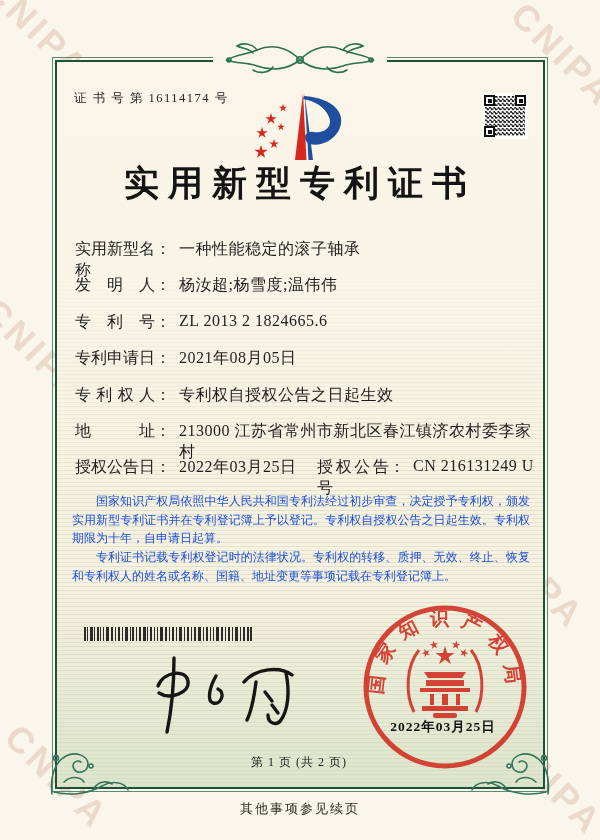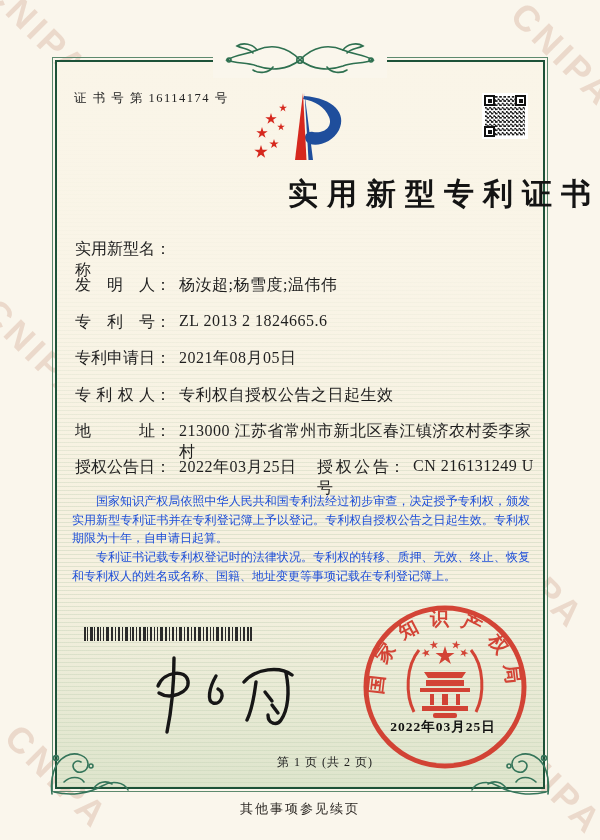--- a/index.html
+++ b/index.html
@@ -57,22 +57,22 @@
   }
   .qr-body{
     position:relative;width:100%;height:100%;
     background:repeating-conic-gradient(#1c1c1c 0% 25%, transparent 0% 50%);
     background-size:4.2px 4.2px;
   }
   .finder{position:absolute;width:11px;height:11px;border:2px solid #111;background:#fff;box-sizing:border-box;}
   .finder i{position:absolute;left:1.5px;top:1.5px;width:4px;height:4px;background:#111;}
   .finder-tl{left:-1px;top:-1px;} .finder-tr{right:-1px;top:-1px;} .finder-bl{left:-1px;bottom:-1px;}
   .doc-title{
-    position:absolute;left:0;right:0;top:174px;text-align:right;
-    font-size:30px;font-weight:700;letter-spacing:9px;color:#141414;margin:0;
+    position:absolute;left:0;right:0;top:160px;text-align:center;
+    font-size:35px;font-weight:700;letter-spacing:9px;color:#141414;margin:0;
   }
   .fields{position:absolute;left:75px;top:239px;width:462px;}
   .frow{display:flex;align-items:flex-start;height:36.4px;font-size:16px;color:#1f1f1f;}
   .flabel{
     display:inline-block;width:80px;text-align:justify;text-align-last:justify;
     flex:none;letter-spacing:0;
   }
   .fcolon{flex:none;margin-right:8px;}
   .fvalue{letter-spacing:0.5px;}
   .frow-double .pair1{display:flex;width:242px;flex:none;}
@@ -90,21 +90,21 @@
     font-weight:700;font-size:14.5px;line-height:24px;color:#151515;letter-spacing:2px;
   }
   .signature{position:absolute;left:128px;top:646px;}
   .seal{position:absolute;left:360px;top:602px;width:170px;height:170px;}
   .seal-date{
     position:absolute;left:362px;top:718px;width:162px;text-align:center;
     font-size:13.5px;color:#111;letter-spacing:1px;font-weight:700;
   }
   .page-num{
     position:absolute;left:52px;top:754px;width:494px;text-align:center;
-    font-size:12px;color:#222;letter-spacing:1px;margin-left:26px;
+    font-size:12px;color:#222;letter-spacing:1px;
   }
   .continuation{
     position:absolute;left:0;right:0;top:800px;text-align:center;
     font-size:13px;color:#2e2a26;letter-spacing:2px;z-index:3;
   }
 </style>
 </head>
 <body>
 
 <div class="page">
@@ -204,20 +204,21 @@
           </div>
       </div>
     </div>
 
     <h1 class="doc-title">实用新型专利证书</h1>
 
     <div class="fields">
       <div class="frow">
         <span class="flabel">实用新型名称</span>
           <span class="fcolon">：</span>
+        <span class="fvalue">一种性能稳定的滚子轴承</span>
       </div>
       <div class="frow">
         <span class="flabel">发明人</span>
           <span class="fcolon">：</span>
         <span class="fvalue">杨汝超;杨雪度;温伟伟</span>
       </div>
       <div class="frow">
         <span class="flabel">专利号</span>
           <span class="fcolon">：</span>
         <span class="fvalue">ZL 2013 2 1824665.6</span>

